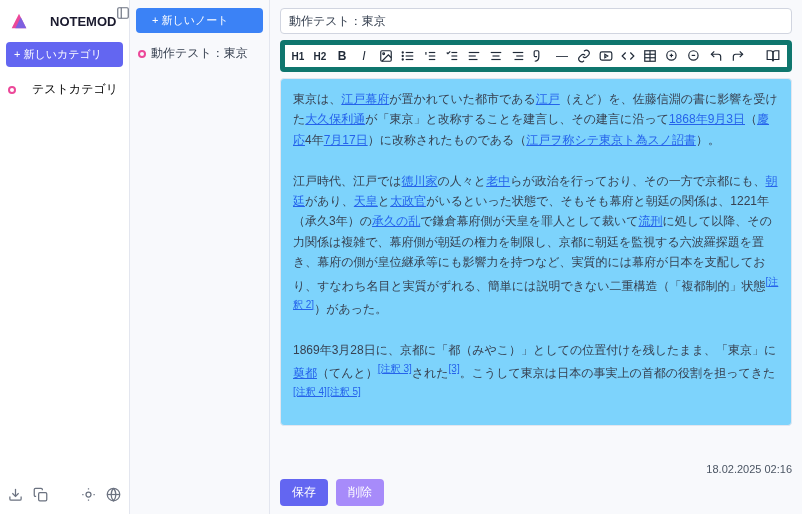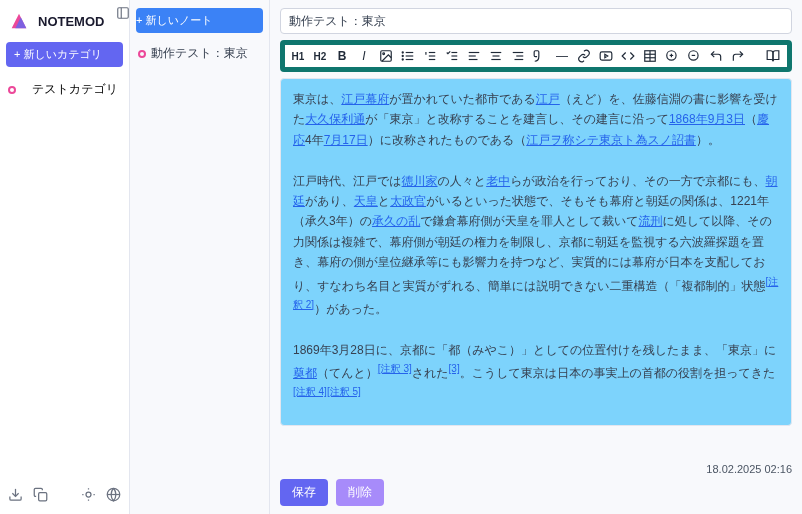--- a/index.html
+++ b/index.html
@@ -1,28 +1,28 @@
 <!DOCTYPE html>
 <html><head>
 <meta charset="utf-8">
 <style>
 * { box-sizing: border-box; margin: 0; padding: 0; }
 body { font-family: -apple-system, "Segoe UI", sans-serif; font-size: 13px; background: #f8f9fc; width: 802px; height: 514px; overflow: hidden; display: flex; }
 .sidebar { width: 130px; background: #fff; border-right: 1px solid #e3e6ef; display: flex; flex-direction: column; padding: 8px 6px; }
-.logo { display: flex; align-items: center; gap: 8px; font-weight: 700; font-size: 13px; color: #1a1a2e; padding: 2px 0 10px 2px; }
+.logo { display: flex; align-items: center; gap: 20px; font-weight: 700; font-size: 13px; color: #1a1a2e; padding: 2px 0 10px 2px; }
 .logo-icon { width: 22px; height: 22px; }
 .panel-toggle { position: absolute; left: 116px; top: 6px; color: #6b7280; }
 .search-input { width: 100%; padding: 4px 6px; border: 1px solid #d1d5e0; border-radius: 4px; font-size: 11px; color: #6b7280; margin-bottom: 8px; background: #fff; }
 .btn-primary { background: #6366f1; color: #fff; border: none; border-radius: 4px; padding: 5px 8px; font-size: 11px; text-align: left; cursor: pointer; width: 100%; margin-bottom: 10px; }
 .cat { display: flex; align-items: center; gap: 16px; font-size: 12px; padding: 4px 2px; cursor: pointer; }
 .cat-dot { width: 8px; height: 8px; border-radius: 50%; border: 2px solid #ec4899; }
 .sidebar-bottom { margin-top: auto; display: flex; justify-content: space-between; color: #6b7280; padding: 4px 2px; }
 .sidebar-bottom .group { display: flex; gap: 10px; }
 .mid { width: 140px; background: #f8f9fc; border-right: 1px solid #e3e6ef; display: flex; flex-direction: column; padding: 8px 6px; gap: 8px; }
-.mid .btn-new { background: #3b82f6; color: #fff; border: none; border-radius: 4px; padding: 5px 0; font-size: 11px; text-align: left; cursor: pointer; }
+.mid .btn-new { background: #3b82f6; color: #fff; border: none; border-radius: 4px; padding: 5px 16px; font-size: 11px; text-align: left; cursor: pointer; }
 .note-item { display: flex; align-items: center; gap: 5px; font-size: 12px; padding: 4px 2px; cursor: pointer; color: #374151; }
 .note-dot { width: 8px; height: 8px; border-radius: 50%; border: 2px solid #ec4899; }
 .main { flex: 1; display: flex; flex-direction: column; padding: 8px 10px; gap: 6px; }
 .title-input { width: 100%; padding: 5px 8px; border: 1px solid #d1d5e0; border-radius: 4px; font-size: 12px; color: #374151; background: #fff; }
 .toolbar { display: flex; gap: 8px; align-items: center; padding: 4px 6px; border: 5px solid #0f766e; border-radius: 4px; background: #fff; color: #1f2937; font-size: 12px; }
 .toolbar .tb { cursor: pointer; display: inline-flex; align-items: center; justify-content: center; min-width: 14px; }
 .toolbar .spacer { flex: 1; }
 .h1b { font-weight: 700; font-size: 10px; }
 .editor { flex: 1; border: 1px solid #e3e6ef; border-radius: 4px; background: #7dd3fc; padding: 10px 12px; font-size: 12px; line-height: 1.7; color: #374151; overflow: auto; }
 .editor a { color: #2563eb; text-decoration: underline; }

